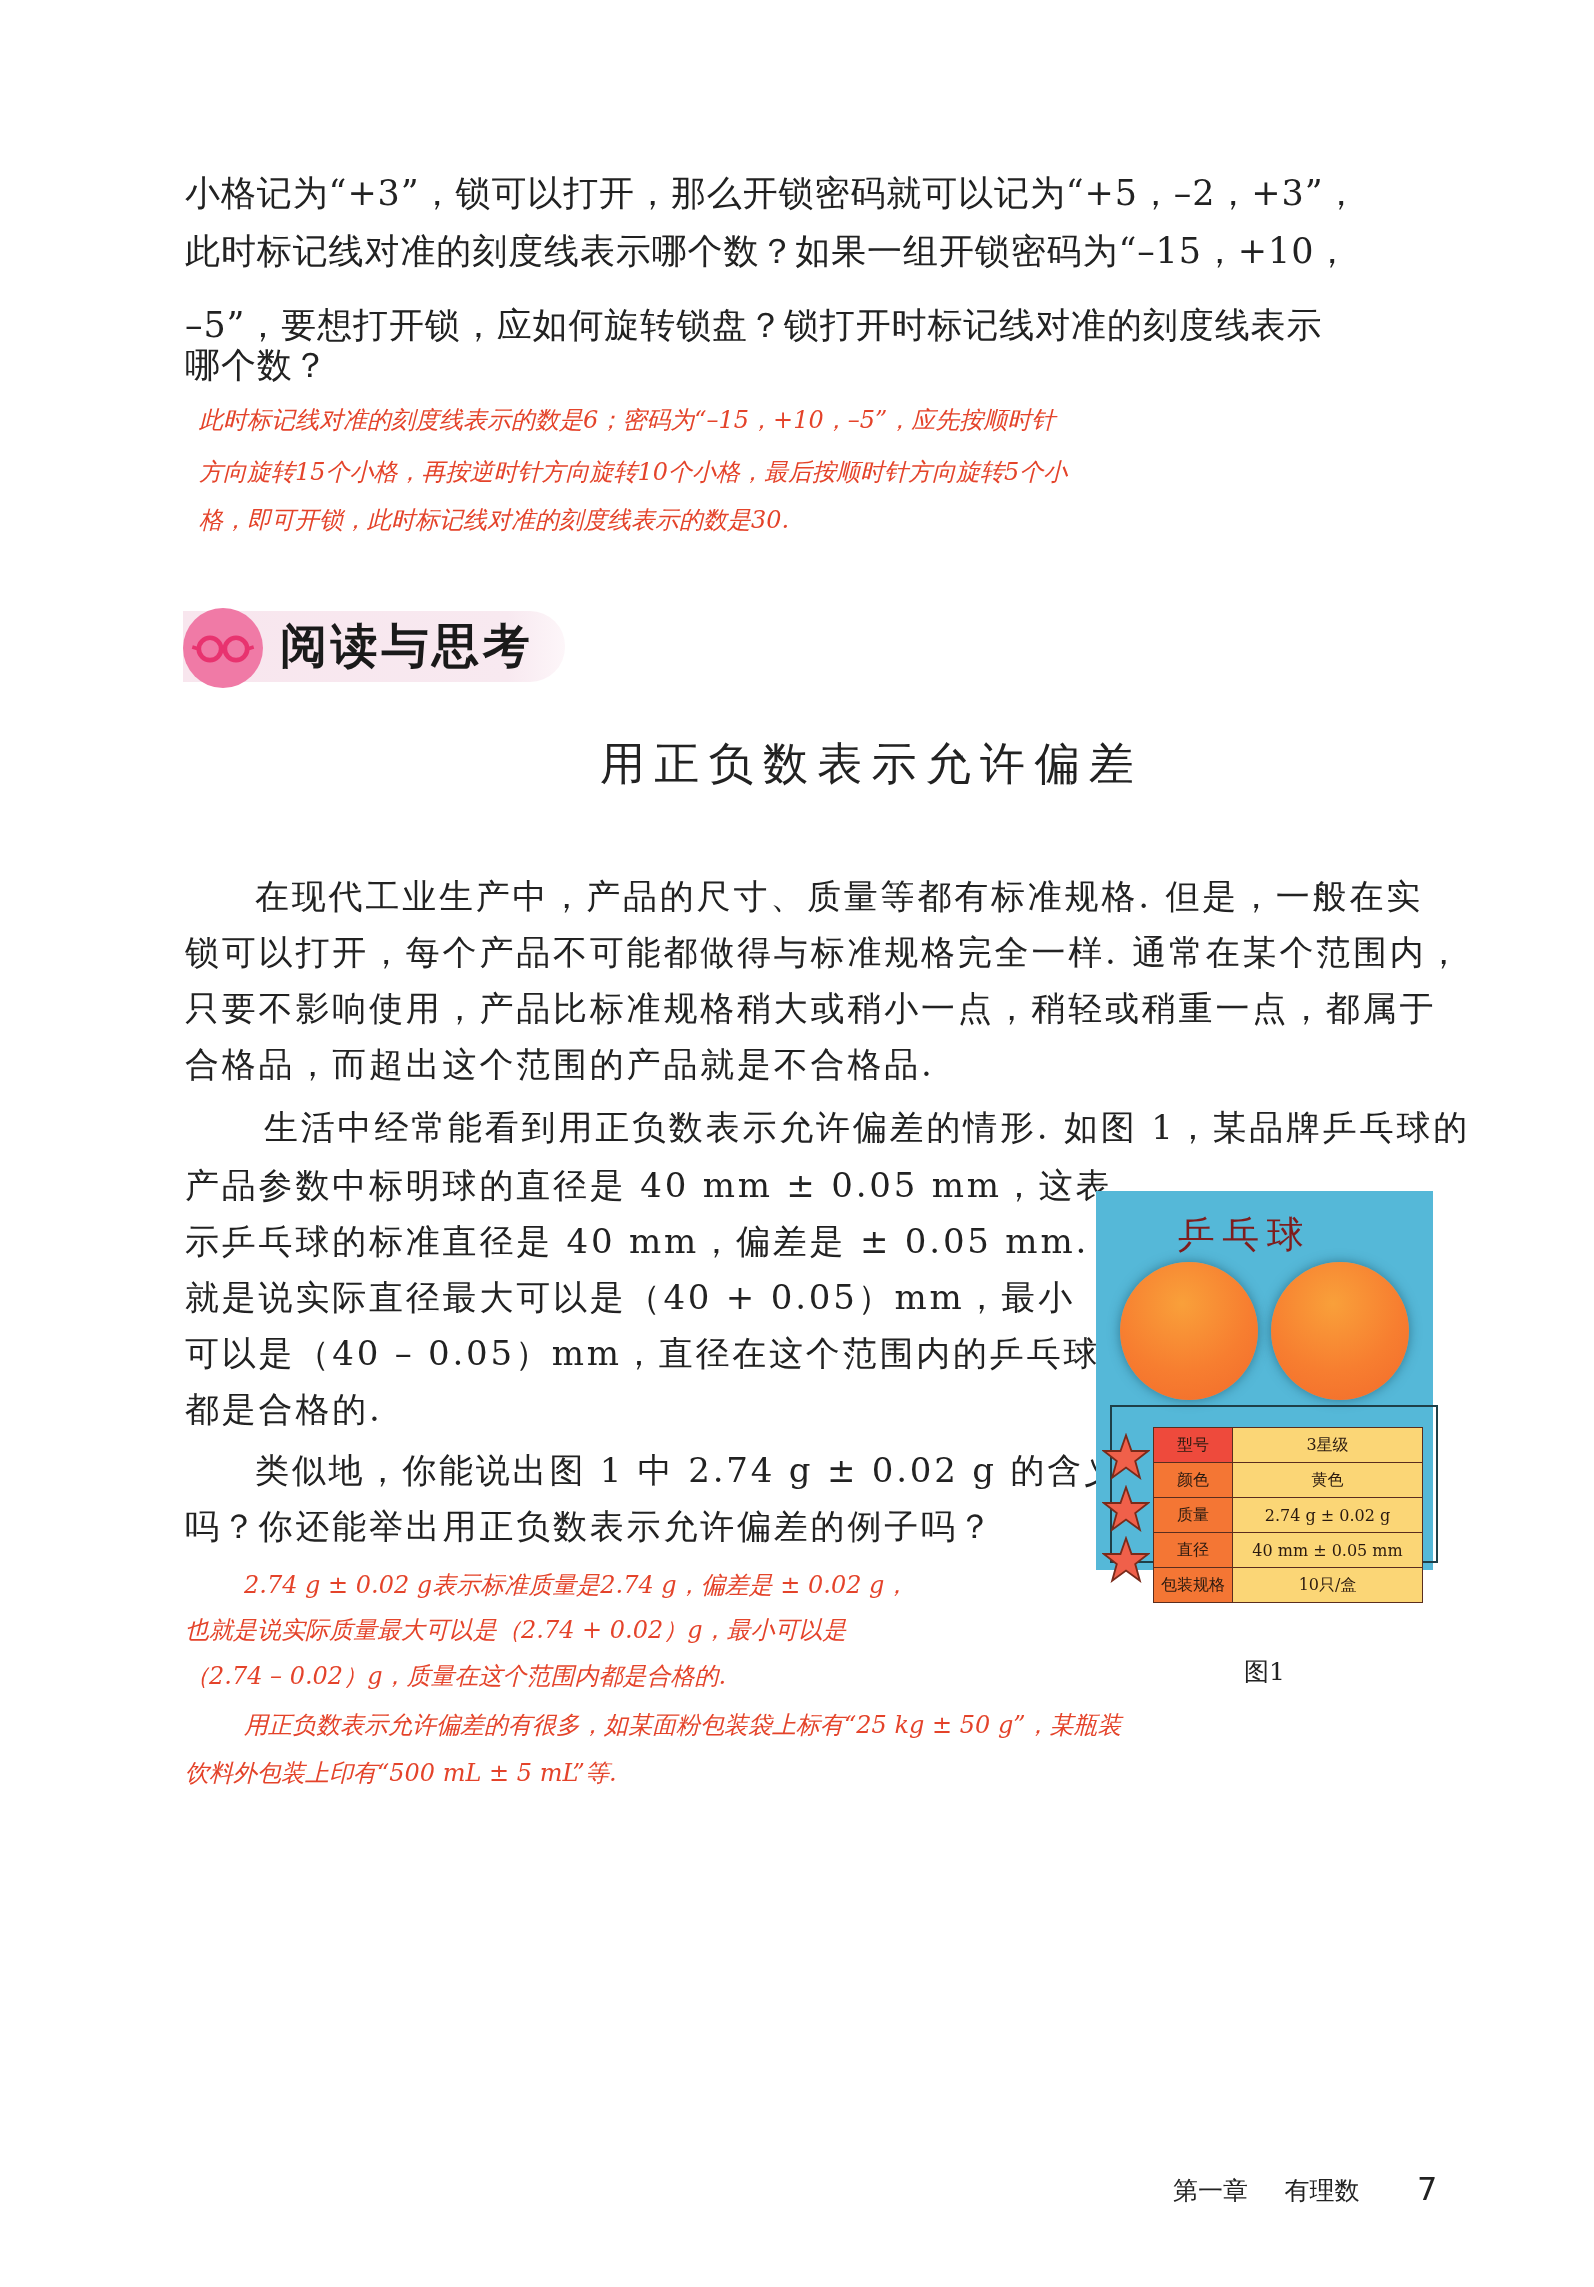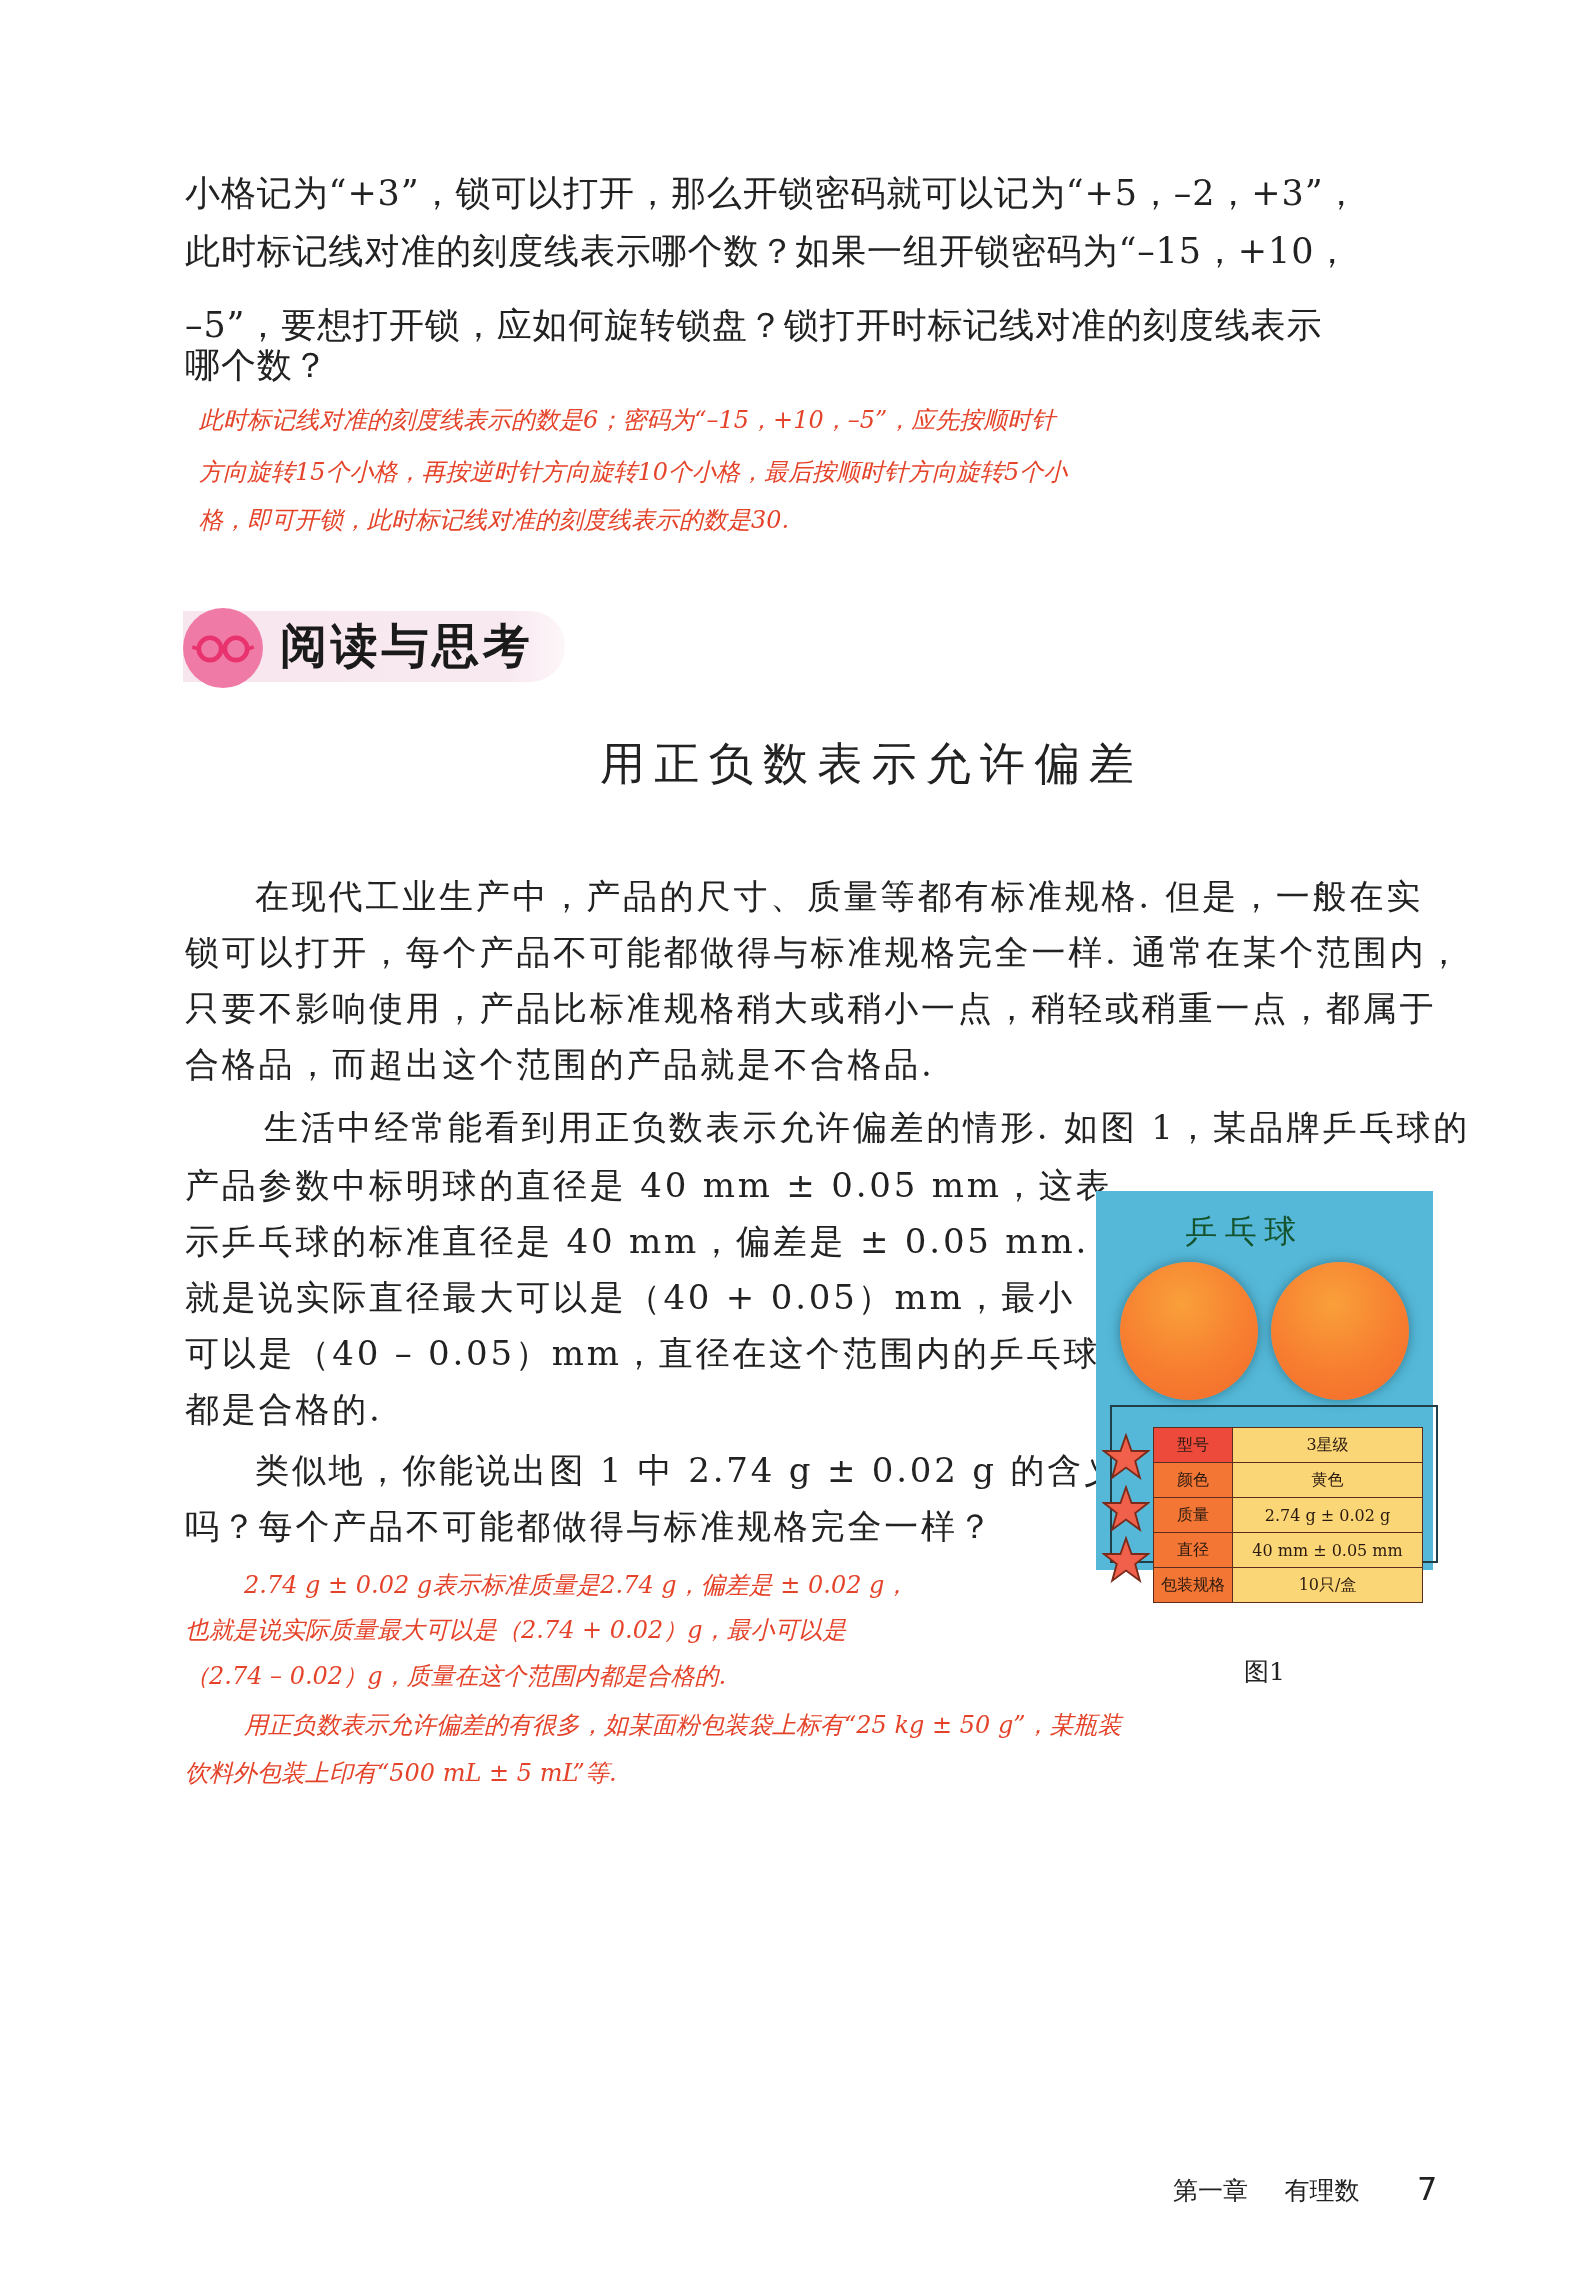--- a/index.html
+++ b/index.html
@@ -45,21 +45,21 @@
       font-size: 45px; line-height: 56px; letter-spacing: 9.3px; color: #222;
       padding-left: 149px; box-sizing: border-box;
     }
     
     .figure {
       position: absolute; left: 1096px; top: 1191px; width: 337px; height: 379px;
       background: #55b8d8;
     }
     .fig-title {
       position: absolute; left: 0; width: 297px; top: 18.6px; text-align: center;
-      font-size: 32px; letter-spacing: 7.5px; color: #14532d;
+      font-size: 37px; letter-spacing: 7.5px; color: #7f1d1d;
     }
     .ball {
       position: absolute; width: 138px; height: 138px; border-radius: 50%;
       background: radial-gradient(circle at 45% 30%, #f9a03a 0%, #f77e30 55%, #f26a2b 100%);
       box-shadow: 0 0 11.2px rgba(20,70,90,0.55);
     }
     .frame {
       position: absolute; left: 14px; top: 214px; width: 324px; height: 154px;
       border: 2.8px solid #1e3f48; border-right-width: 2.8px;
     }
@@ -117,21 +117,21 @@
 <div class="para-line" style="top:1046px; letter-spacing:2.8px;">合格品，而超出这个范围的产品就是不合格品.</div>
 
 <div class="para-line" style="left:264px; top:1109px; letter-spacing:2.8px;">生活中经常能看到用正负数表示允许偏差的情形. 如图 1，某品牌乒乓球的</div>
 <div class="narrow-line" style="top:1167px;">产品参数中标明球的直径是 40 mm ± 0.05 mm，这表</div>
 <div class="narrow-line" style="top:1223px;">示乒乓球的标准直径是 40 mm，偏差是 ± 0.05 mm. 也</div>
 <div class="narrow-line" style="top:1279px;">就是说实际直径最大可以是（40 + 0.05）mm，最小</div>
 <div class="narrow-line" style="top:1335px;">可以是（40 – 0.05）mm，直径在这个范围内的乒乓球</div>
 <div class="narrow-line" style="top:1391px;">都是合格的.</div>
 
 <div class="narrow-line" style="left:255px; top:1452px;">类似地，你能说出图 1 中 2.74 g ± 0.02 g 的含义</div>
-<div class="narrow-line" style="top:1508px;">吗？每个产品不可能都做得与标准规格完全一样？</div>
+<div class="narrow-line" style="top:1508px;">吗？你还能举出用正负数表示允许偏差的例子吗？</div>
 
 <div class="ans-line" style="left:244px; top:1568px;">2.74 g ± 0.02 g表示标准质量是2.74 g，偏差是 ± 0.02 g，</div>
 <div class="ans-line" style="left:185px; top:1613px;">也就是说实际质量最大可以是（2.74 + 0.02）g，最小可以是</div>
 <div class="ans-line" style="left:185px; top:1659px;">（2.74 – 0.02）g，质量在这个范围内都是合格的.</div>
 <div class="ans-line" style="left:244px; top:1708px;">用正负数表示允许偏差的有很多，如某面粉包装袋上标有“25 kg ± 50 g”，某瓶装</div>
 <div class="ans-line" style="left:185px; top:1756px;">饮料外包装上印有“500 mL ± 5 mL”等.</div>
 
 <div class="figure">
   <div class="fig-title">乒乓球</div>
   <div class="ball" style="left:24px; top:71px;"></div>

